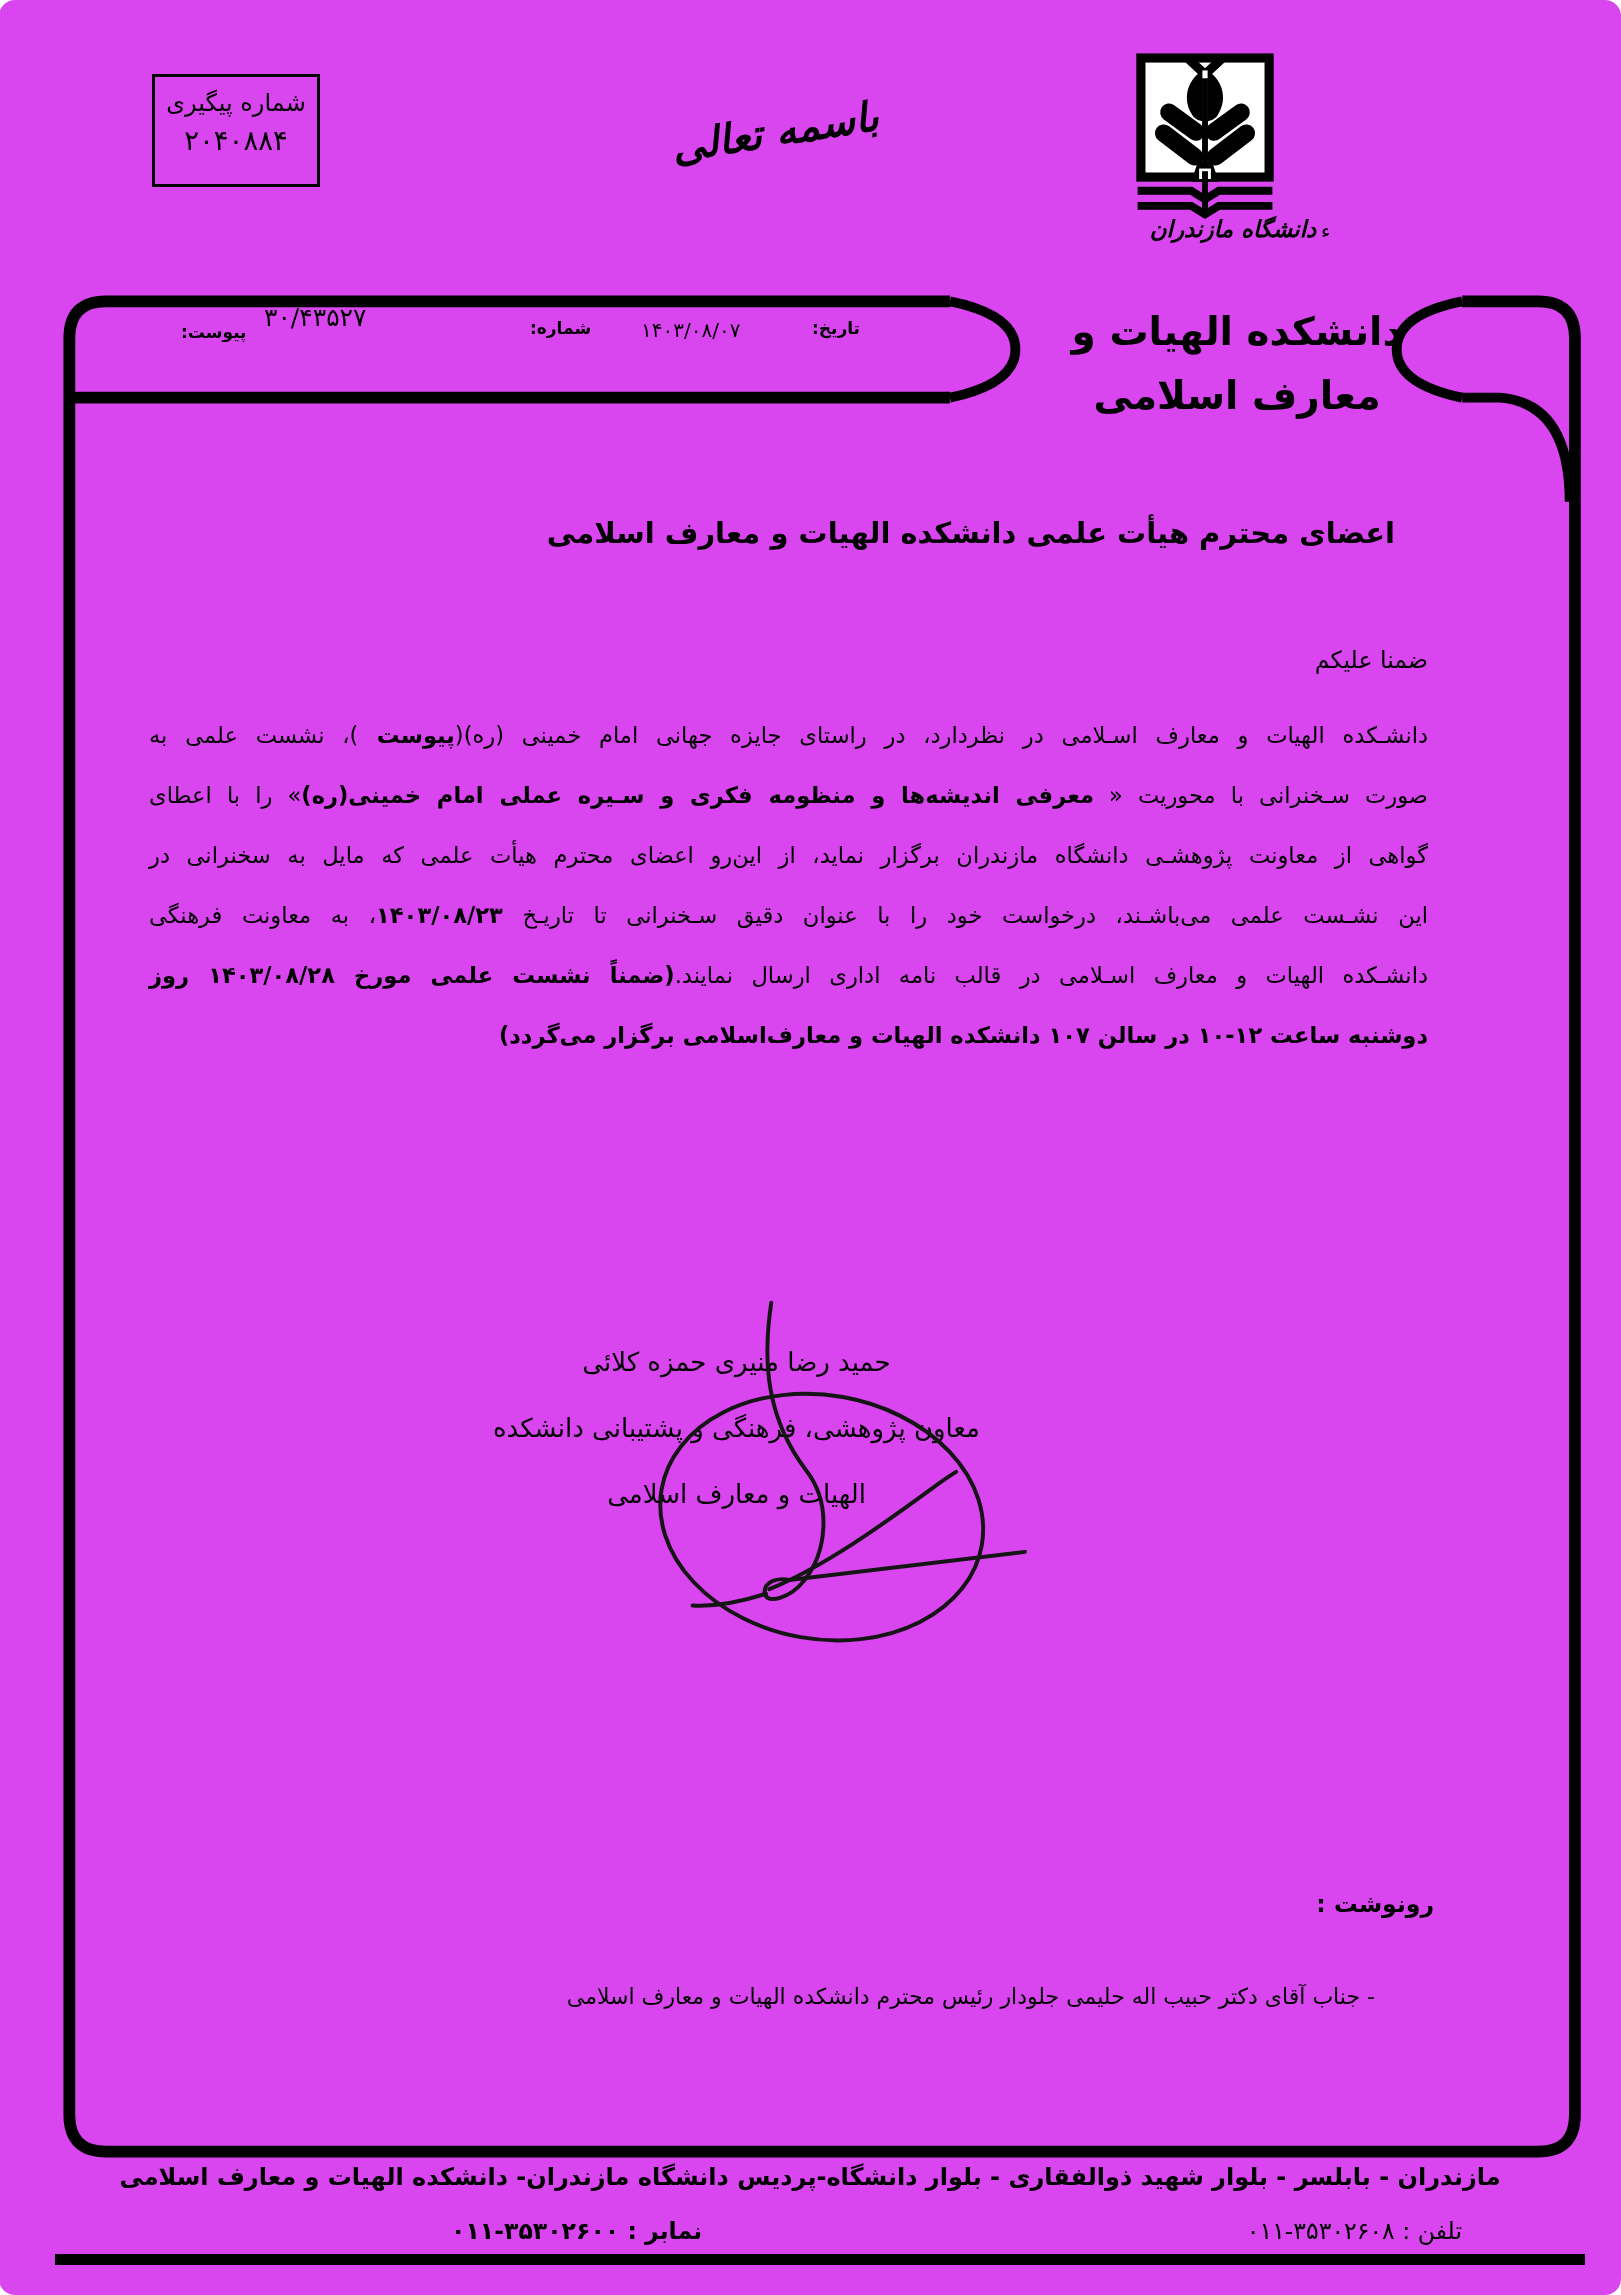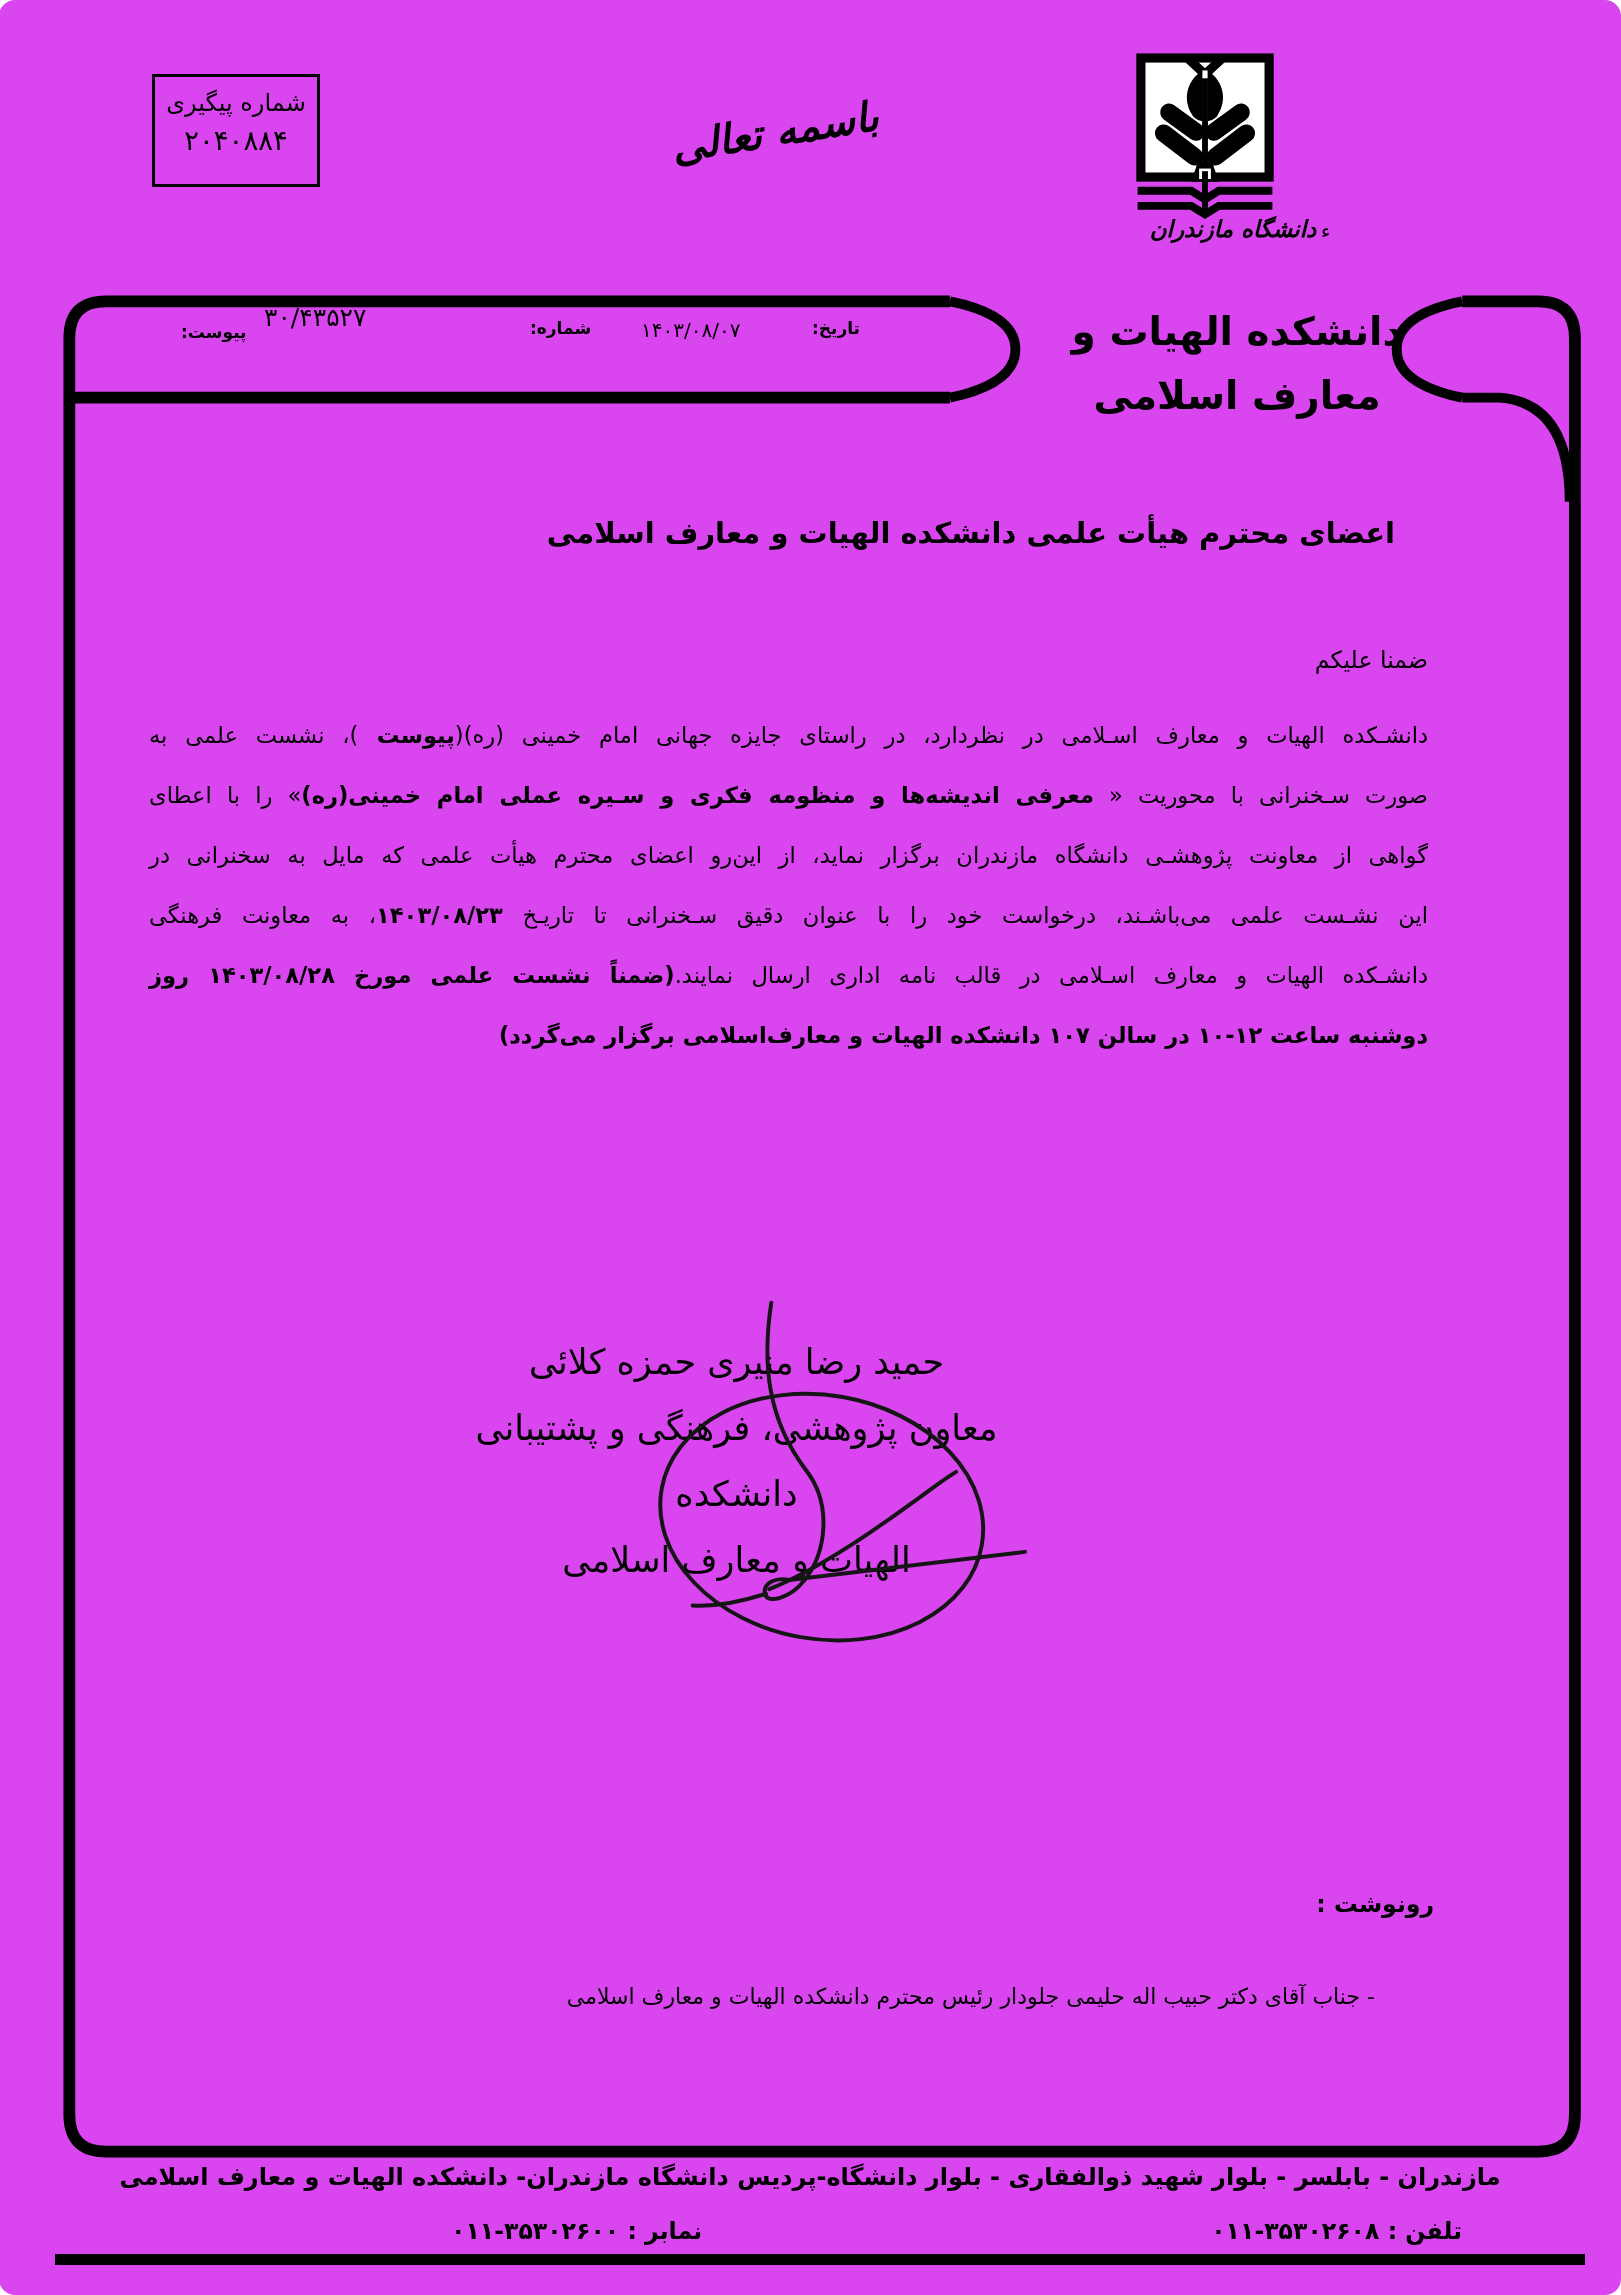--- a/index.html
+++ b/index.html
@@ -38,28 +38,28 @@
     font-size:39px;font-weight:bold;line-height:64px;
   }
   
   .heading{right:226px;top:516px;width:1173px;text-align:right;font-size:29px;font-weight:bold;}
   .salutation{right:193px;top:646px;font-size:23.6px;}
   .body-par{right:193px;top:705px;width:1279px;}
   .pline{font-size:22.6px;line-height:60px;height:60px;text-align:justify;text-align-last:justify;}
   .pline.last{text-align-last:right;}
   .b{font-weight:bold;}
   
-  .sig{left:410px;top:1329px;width:655px;text-align:center;font-size:35px;line-height:66px;}
+  .sig{left:410px;top:1329px;width:655px;text-align:center;font-size:26px;line-height:66px;}
   .sig-svg{left:603px;top:1291px;}
   
   .cc-label{right:187px;top:1890px;font-size:23.6px;font-weight:bold;}
   .cc-list{right:246px;top:1978px;font-size:22px;line-height:38px;text-align:center;}
   
   .footer-address{left:59px;top:2163px;width:1504px;text-align:center;font-size:24px;font-weight:bold;}
-  .footer-phone{right:159px;top:2217px;font-size:23.6px;font-weight:bold;text-align:center;}
+  .footer-phone{right:159px;top:2217px;font-size:23.6px;font-weight:normal;text-align:center;}
   .footer-fax{left:452px;top:2217px;font-size:23.6px;font-weight:bold;}
   .footer-rule{left:56px;top:2254px;width:1530px;height:11px;background:#000;}
   .ltr{direction:ltr;unicode-bidi:isolate;}
 </style>
 </head>
 <body>
 
 <div class="sheet">
 
   <svg class="abs" style="left:0;top:0" width="1622" height="2295" viewBox="0 0 2475 3503">

